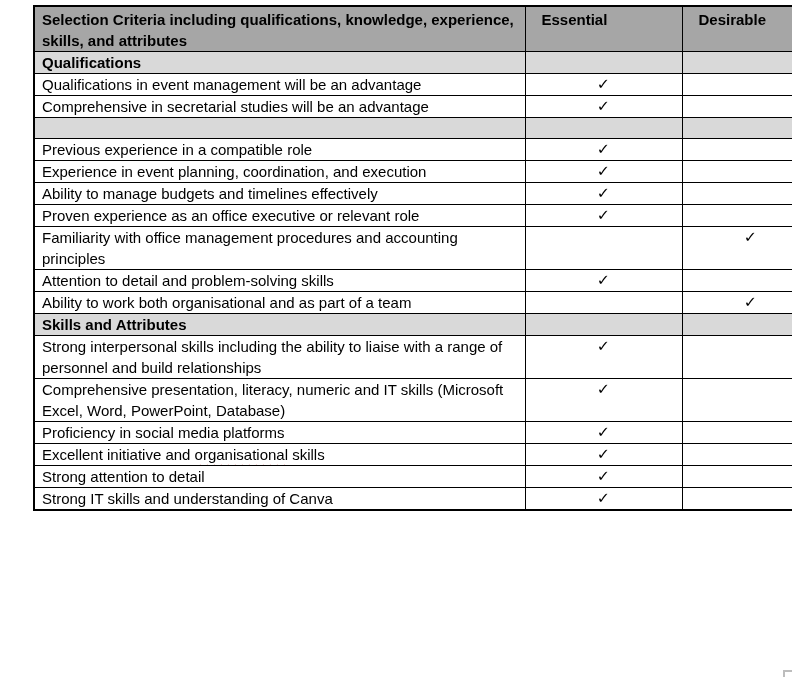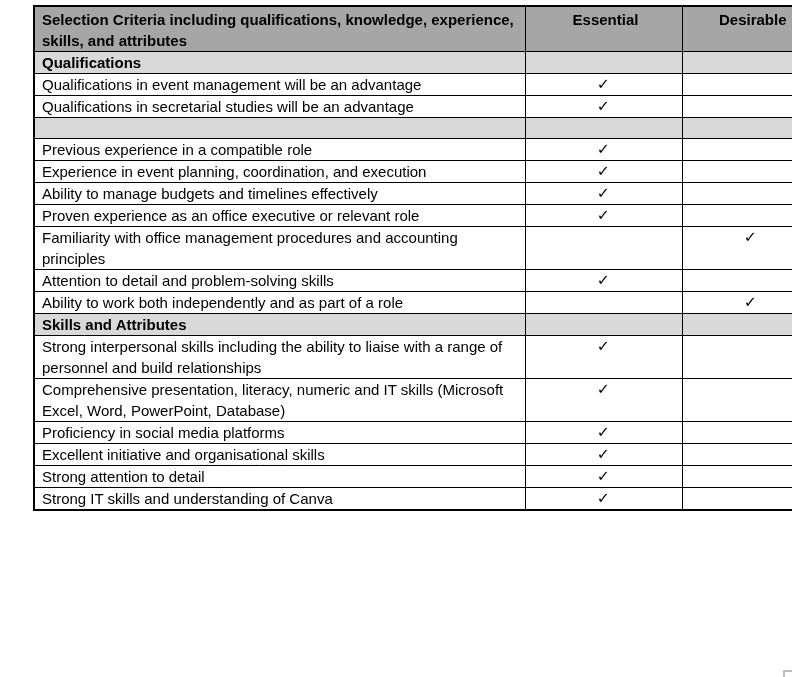--- a/index.html
+++ b/index.html
@@ -26,21 +26,21 @@
     border:1.5px solid var(--border);
     font-size:15px;line-height:21px;
     padding:0 8px 0 7px;
     overflow:hidden;
   }
   thead th{
     background:var(--header-bg);
     font-weight:bold;text-align:left;vertical-align:top;
     height:44px;padding-top:2px;
   }
-  thead th.c-check{text-align:center;padding-left:4px;padding-right:0;}
+  thead th.c-check{padding-left:16px;padding-right:0;}
   td.c-text{vertical-align:middle;}
   td.c-check{
     text-align:center;vertical-align:top;
     padding:0;line-height:20px;
   }
   tr.item td{height:21px;}
   tr.item.tall td{height:40px;}
   tr.section td{background:var(--section-bg);font-weight:bold;height:20px;}
   tr.spacer td{background:var(--section-bg);height:21px;}
   .check{
@@ -81,21 +81,21 @@
           <td class="c-text"><span>Qualifications</span></td>
           <td class="c-check"></td>
           <td class="c-check"></td>
         </tr>
         <tr class="item">
           <td class="c-text"><span>Qualifications in event management will be an advantage</span></td>
           <td class="c-check"><span class="check">✓</span></td>
           <td class="c-check"></td>
         </tr>
         <tr class="item">
-          <td class="c-text"><span>Qualifications in secretarial studies will be an advantage</span></td>
+          <td class="c-text"><span>Comprehensive in secretarial studies will be an advantage</span></td>
           <td class="c-check"><span class="check">✓</span></td>
           <td class="c-check"></td>
         </tr>
         <tr class="spacer">
           <td class="c-text"></td>
           <td class="c-check"></td>
           <td class="c-check"></td>
         </tr>
         <tr class="item">
           <td class="c-text"><span>Previous experience in a compatible role</span></td>
@@ -121,21 +121,21 @@
           <td class="c-text"><span>Familiarity with office management procedures and accounting principles</span></td>
           <td class="c-check"></td>
           <td class="c-check"><span class="check">✓</span></td>
         </tr>
         <tr class="item">
           <td class="c-text"><span>Attention to detail and problem-solving skills</span></td>
           <td class="c-check"><span class="check">✓</span></td>
           <td class="c-check"></td>
         </tr>
         <tr class="item">
-          <td class="c-text"><span>Ability to work both independently and as part of a role</span></td>
+          <td class="c-text"><span>Ability to work both organisational and as part of a team</span></td>
           <td class="c-check"></td>
           <td class="c-check"><span class="check">✓</span></td>
         </tr>
         <tr class="section">
           <td class="c-text"><span>Skills and Attributes</span></td>
           <td class="c-check"></td>
           <td class="c-check"></td>
         </tr>
         <tr class="item">
           <td class="c-text"><span>Strong interpersonal skills including the ability to liaise with a range of personnel and build relationships</span></td>

